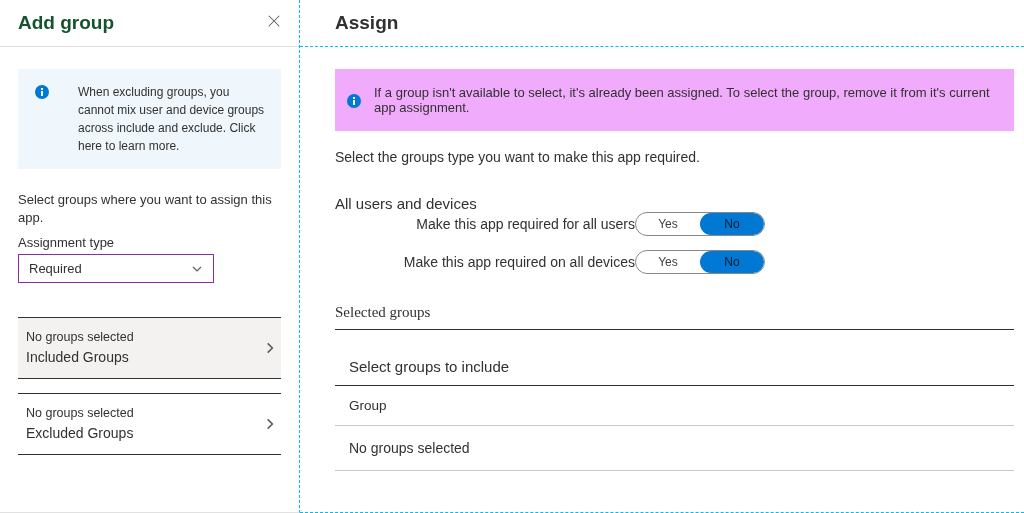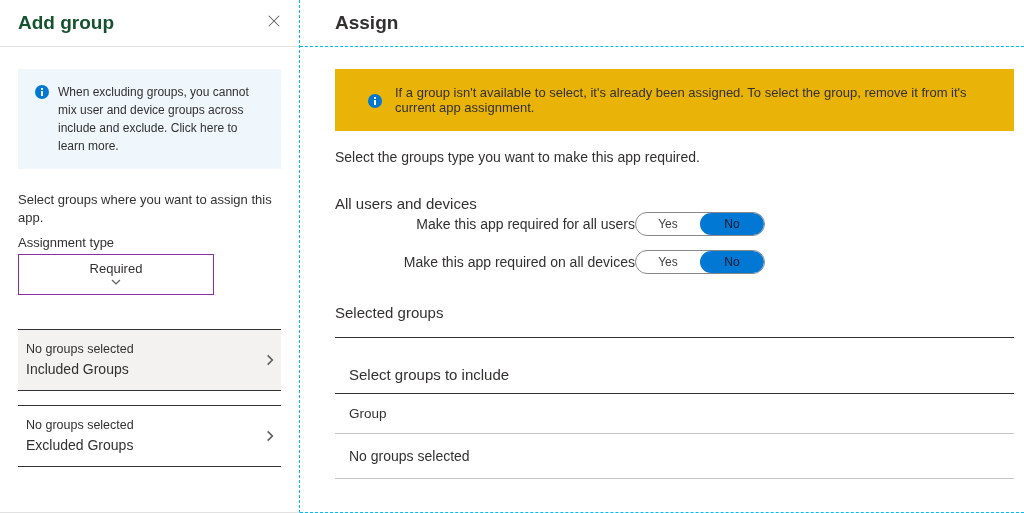--- a/index.html
+++ b/index.html
@@ -53,25 +53,25 @@
       font-weight: 600;
     }
     .info-banner {
       background: #eff6fc;
       padding: 14px 16px;
       margin: 22px 18px 22px 18px;
       font-size: 12px;
       line-height: 1.5;
       color: #323130;
       display: flex;
-      gap: 8px;
+      gap: 28px;
     }
     .info-banner-right {
-      background: #eab308;
-      padding: 16px 32px;
+      background: #f0abfc;
+      padding: 16px 11px;
       margin: 22px 0 18px 0;
       font-size: 13px;
       display: flex;
       gap: 12px;
       align-items: center;
     }
     .info-icon {
       width: 16px;
       height: 16px;
       flex-shrink: 0;
@@ -91,21 +91,20 @@
     .dropdown {
       border: 1px solid #8a2da5;
       padding: 6px 10px;
       display: flex;
       justify-content: space-between;
       align-items: center;
       font-size: 13px;
       cursor: pointer;
       width: 196px;
       background: #fff;
-      flex-direction: column;
     }
     .chevron-down {
       width: 12px; height: 12px;
     }
     .group-list { margin-top: 34px; }
     .group-item {
       border-top: 1px solid #333;
       border-bottom: 1px solid #333;
       padding: 10px 4px 10px 8px;
       display: flex;
@@ -154,23 +153,24 @@
       color: #404040;
     }
     .pill-half.active {
       background: #0078d4;
       color: #0f172a;
       border-radius: 20px;
     }
     .selected-groups-header {
       font-size: 15px;
       border-bottom: 1px solid #323130;
-      padding-bottom: 16px;
+      padding-bottom: 8px;
       margin-top: 30px;
       margin-bottom: 28px;
+      font-family: Liberation Serif, serif;
     }
     .select-include {
       font-size: 15px;
       padding: 0 0 10px 14px;
       border-bottom: 1px solid #323130;
     }
     .table-head {
       font-size: 13.5px;
       font-weight: 400;
       padding: 12px 0 12px 14px;

